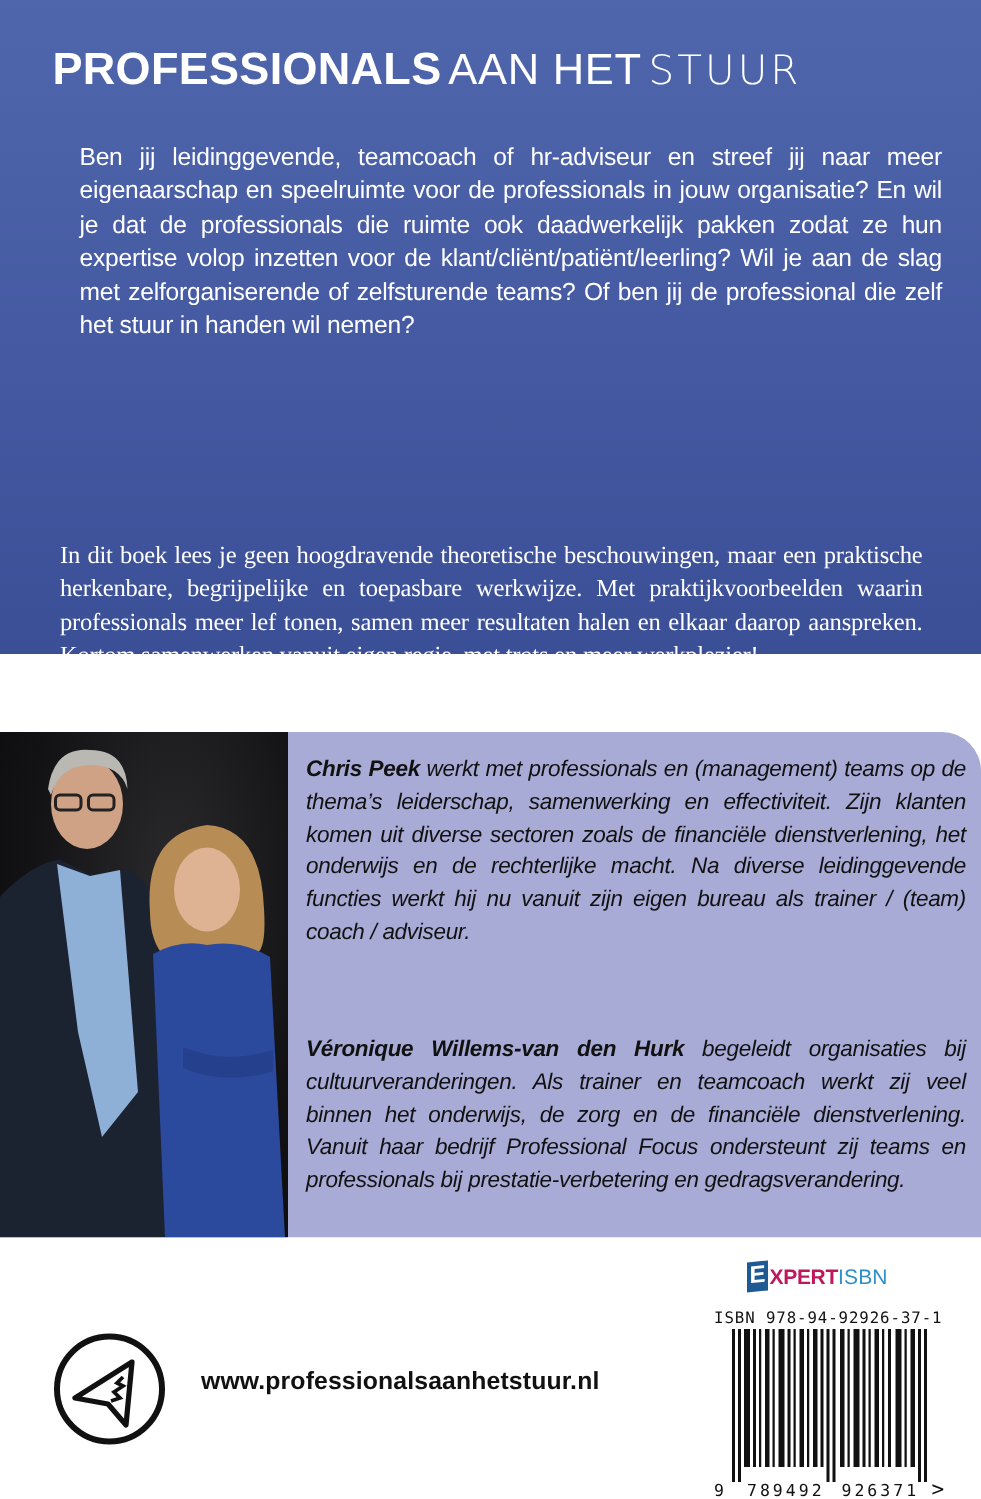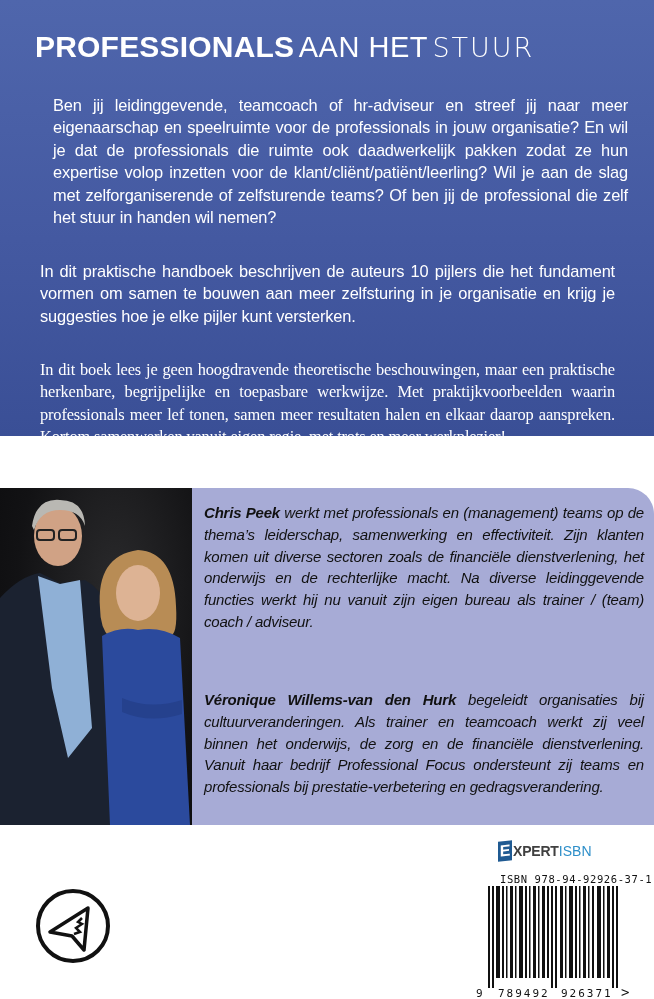--- a/index.html
+++ b/index.html
@@ -57,39 +57,38 @@
       font-family: "Liberation Sans", sans-serif; font-weight: 700; font-size: 16.5px; letter-spacing: 0.1px;
     }
     .publisher {
       position: absolute; left: 498px; top: 15px; height: 22px; display: flex; align-items: center;
     }
     .pub-mark {
       width: 14px; height: 20px; background: #1f5a92; color: #fff; font-weight: 700;
       font-size: 16px; line-height: 20px; text-align: center; font-family: "Liberation Sans", sans-serif;
       transform: skewY(-6deg);
     }
-    .pub-a { color: #404040; font-weight: 700; font-size: 14px; font-family: "Liberation Sans", sans-serif; letter-spacing: -0.2px; margin-left: 1px; }
+    .pub-a { color: #be185d; font-weight: 700; font-size: 14px; font-family: "Liberation Sans", sans-serif; letter-spacing: -0.2px; margin-left: 1px; }
     .pub-b { color: #2e8fc9; font-weight: 400; font-size: 14px; font-family: "Liberation Sans", sans-serif; letter-spacing: 0.1px; }
     .isbn {
-      position: absolute; left: 500px; top: 48px; color: #111111;
+      position: absolute; left: 476px; top: 48px; color: #111111;
       font-family: "DejaVu Sans Mono", monospace; font-size: 10.5px; letter-spacing: 0.6px;
     }
     .barcode { position: absolute; left: 476px; top: 61px; width: 170px; height: 113px; }
   </style>
 </head>
 <body>
 
 <div class="top">
   <div class="title">
     <span class="bold">PROFESSIONALS</span>
     <span class="light">AAN HET</span>
     <span class="hand">STUUR</span>
   </div>
   <p class="intro p1">Ben jij leidinggevende, teamcoach of hr-adviseur en streef jij naar meer eigenaarschap en speelruimte voor de professionals in jouw organisatie? En wil je dat de professionals die ruimte ook daadwerkelijk pakken zodat ze hun expertise volop inzetten voor de klant/cliënt/patiënt/leerling? Wil je aan de slag met zelforganiserende of zelfsturende teams? Of ben jij de professional die zelf het stuur in handen wil nemen?</p>
-  <p class="intro p2">In dit praktische handboek beschrijven de auteurs 10 pijlers die het fundament vormen om samen te bouwen aan meer zelfsturing in je organisatie en krijg je suggesties hoe je elke pijler kunt versterken.</p>
   <p class="intro p3">In dit boek lees je geen hoogdravende theoretische beschouwingen, maar een praktische herkenbare, begrijpelijke en toepasbare werkwijze. Met praktijkvoorbeelden waarin professionals meer lef tonen, samen meer resultaten halen en elkaar daarop aanspreken. Kortom samenwerken vanuit eigen regie, met trots en meer werkplezier!</p>
 </div>
 
 <div class="mid">
   <div class="photo">
     <svg width="192" height="337" viewBox="0 0 192 337">
 
       <path d="M0 110 Q20 88 40 85 L60 95 L85 92 Q100 100 108 120 L112 337 L0 337 Z" fill="#1b2230"></path>
 
       <path d="M38 88 L60 96 L80 92 L92 240 L68 270 L52 200 Z" fill="#8fb0d6"></path>
@@ -113,20 +112,21 @@
     <p class="bio bio1"><b>Chris Peek</b><span> werkt met professionals en (management) teams op de thema’s leiderschap, samenwerking en effectiviteit. Zijn klanten komen uit diverse sectoren zoals de financiële dienstverlening, het onderwijs en de rechterlijke macht. Na diverse leidinggevende functies werkt hij nu vanuit zijn eigen bureau als trainer / (team) coach / adviseur.</span></p>
   </div>
 </div>
 
 <div class="bottom">
   <svg class="logo-circle" viewBox="0 0 78 76">
     <circle cx="39" cy="38" r="35" fill="none" stroke="#111" stroke-width="4"></circle>
     <path d="M54 20 L16 44 L38 48 L50 62 Z" fill="none" stroke="#111" stroke-width="3.5" stroke-linejoin="round"></path>
     <path d="M48 30 L44 34 L48 36 L42 40 L46 44 L40 46" fill="none" stroke="#111" stroke-width="2.5"></path>
   </svg>
+  <div class="url">www.professionalsaanhetstuur.nl</div>
 
   <div class="publisher">
     <span class="pub-mark">E</span>
     <span class="pub-a">XPERT</span>
     <span class="pub-b">ISBN</span>
   </div>
 
   <div class="isbn">ISBN 978-94-92926-37-1</div>
 
   <svg class="barcode" viewBox="0 0 170 113">

